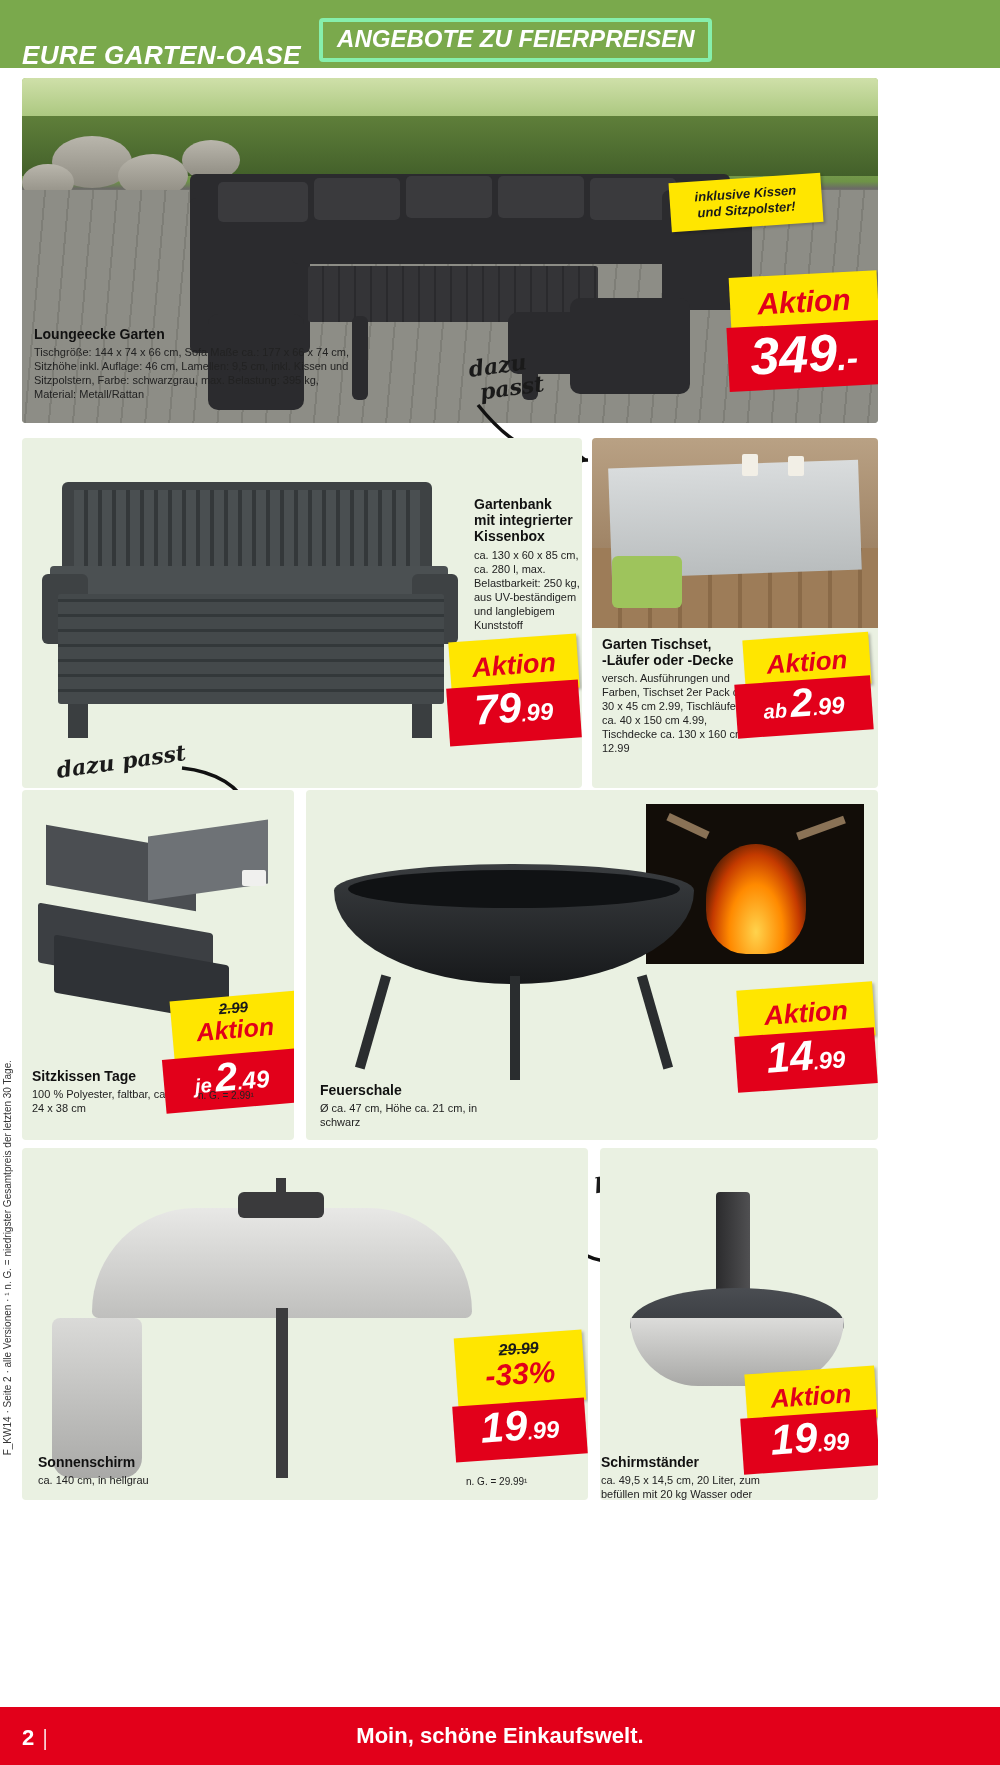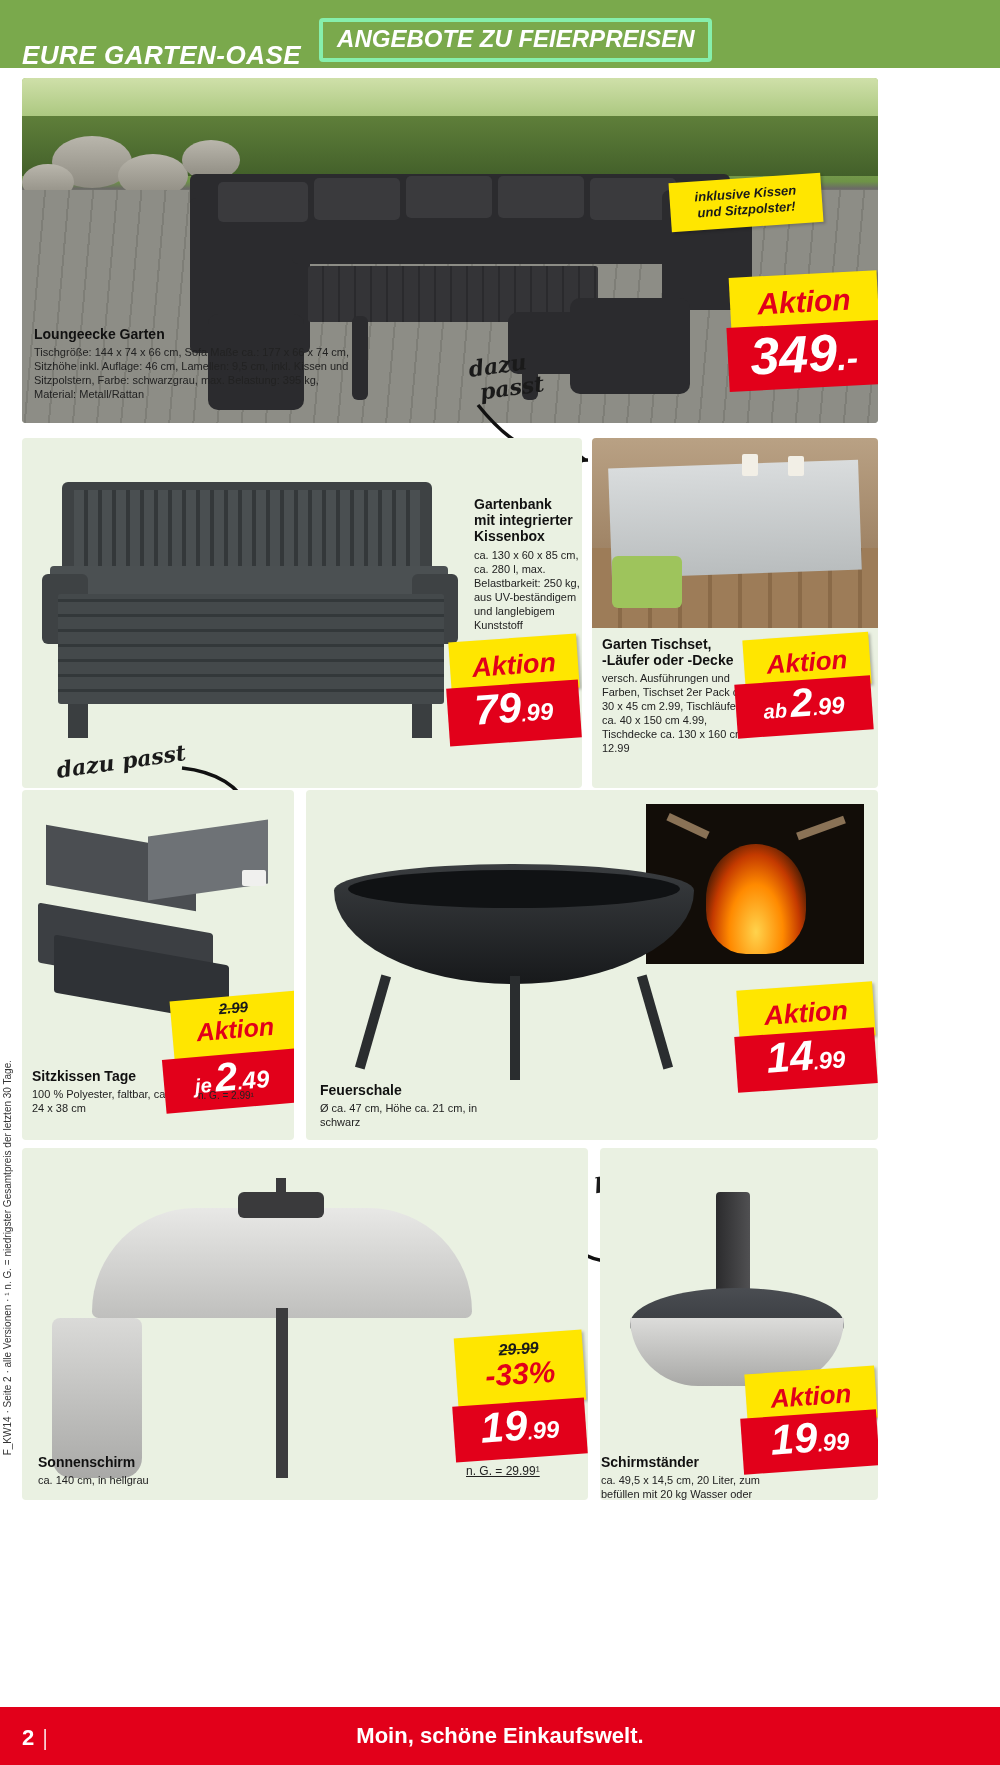--- a/index.html
+++ b/index.html
@@ -338,21 +338,21 @@
     <div style="position:absolute;left:434px;top:186px;width:132px;height:150px;">
       <div class="badge-yellow" style="left:0;top:0;width:128px;height:70px;transform:rotate(-4deg);padding-top:6px;">
         <div style="font-size:16px;color:#1a1a1a;text-decoration:line-through;line-height:1.1;">29.99</div>
         <div style="font-size:30px;color:#e2001a;line-height:1.05;">-33%</div>
       </div>
       <div class="price-red" style="position:absolute;left:-2px;top:68px;width:132px;height:56px;transform:rotate(-4deg);">
         <span style="font-size:42px;">19</span>
         <span style="font-size:18px;">.</span>
         <span style="font-size:24px;">99</span>
       </div>
-      <div style="position:absolute;left:10px;top:130px;font-size:12px;color:#222;text-decoration:underline;">n. G. = 29.99¹</div>
+      <div style="position:absolute;left:10px;top:142px;font-size:10px;color:#222;">n. G. = 29.99¹</div>
     </div>
   </div>
 
   <div class="panel" style="left:600px;top:1148px;width:278px;height:352px;">
     <div style="position:absolute;left:24px;top:44px;width:230px;height:220px;">
       <div style="position:absolute;left:92px;top:0px;width:34px;height:110px;background:linear-gradient(90deg,#2b2b2d,#505052);border-radius:4px;"></div>
       <div style="position:absolute;left:6px;top:96px;width:214px;height:72px;background:linear-gradient(#4a4d52,#2c2f33);border-radius:50%;"></div>
       <div style="position:absolute;left:6px;top:126px;width:214px;height:68px;background:linear-gradient(#dcdcda,#a8a8a6);border-radius:0 0 110px 110px;"></div>
     </div>
     <div style="position:absolute;left:1px;top:286px;width:160px;margin-top:20px;">

